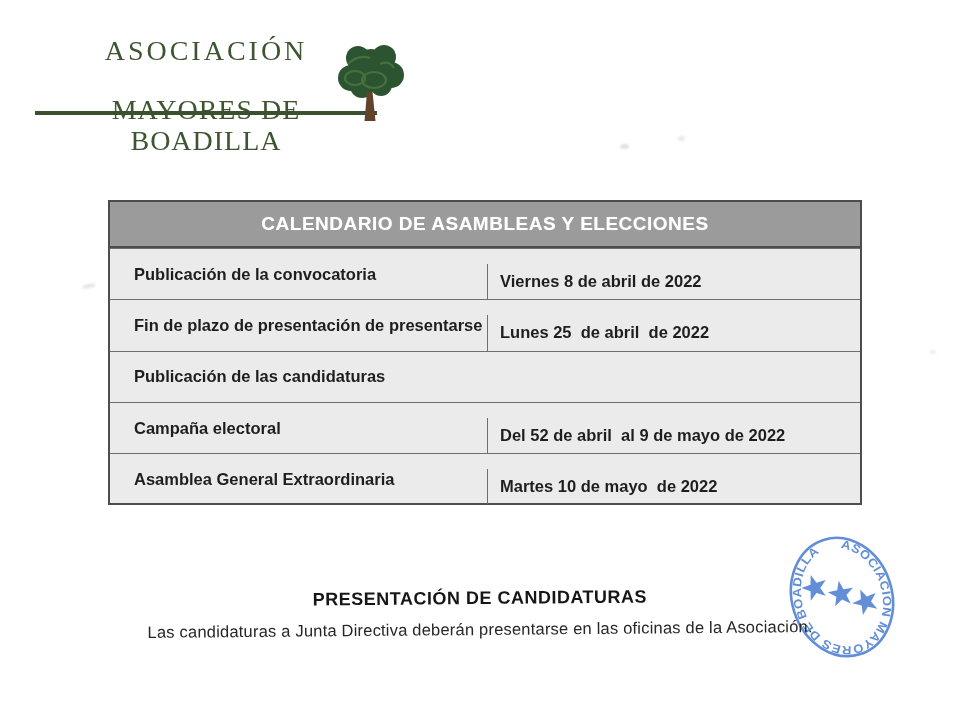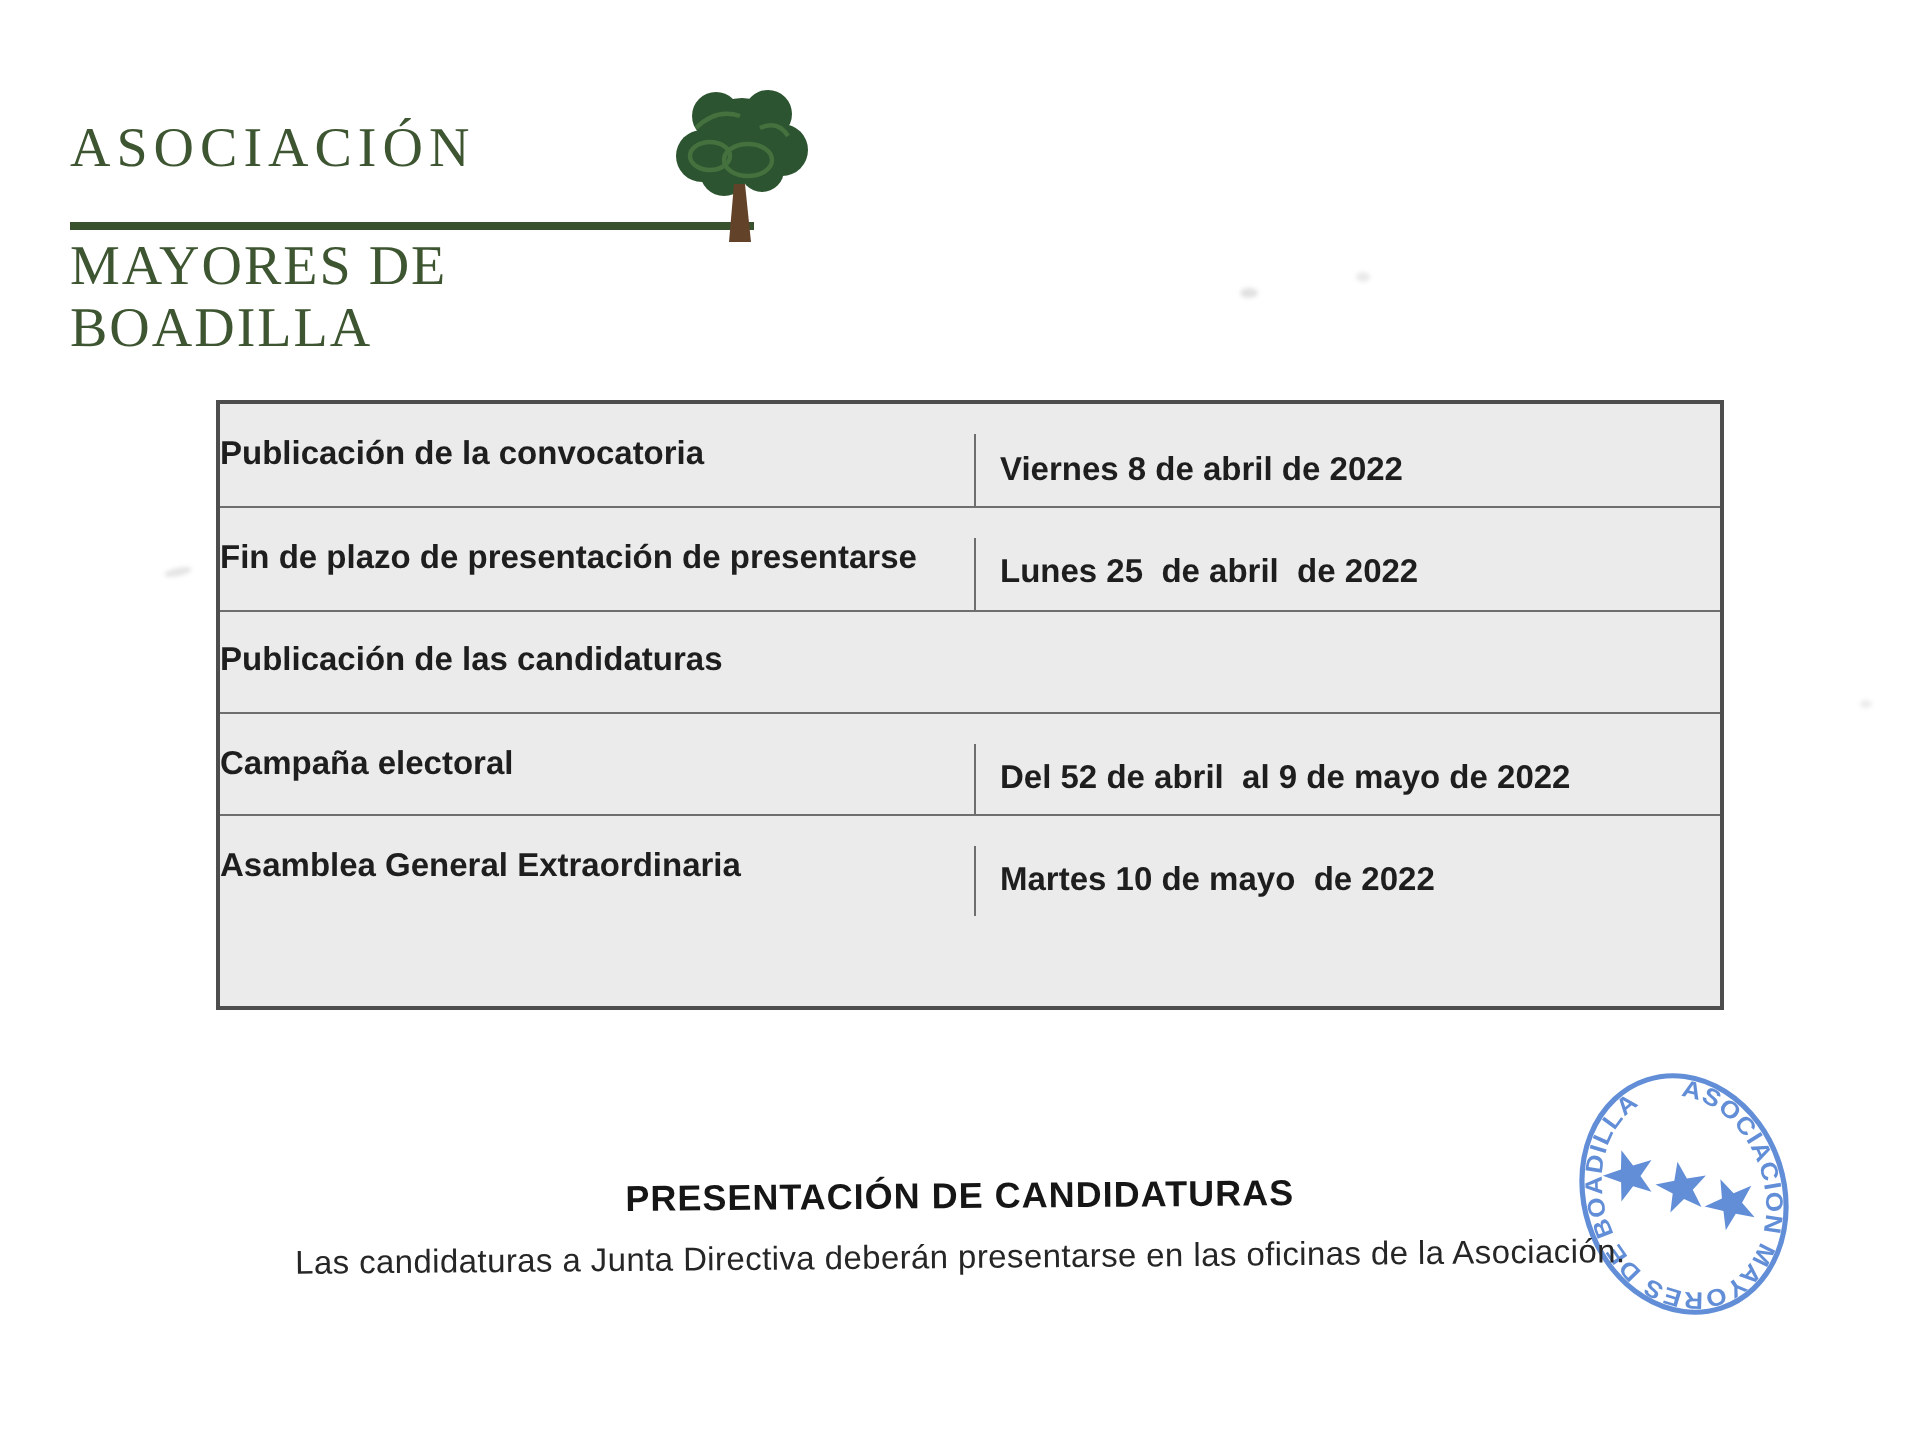--- a/index.html
+++ b/index.html
@@ -2,21 +2,21 @@
 <html><head>
 <meta charset="utf-8">
 <style>
   * { margin: 0; padding: 0; box-sizing: border-box; }
   html, body { width: 960px; height: 720px; background: #ffffff; overflow: hidden; }
   body { font-family: "Liberation Sans", sans-serif; position: relative; }
 
   .page { position: absolute; left: 0; top: 0; width: 960px; height: 720px; background: #ffffff; }
 
   
-  .logo-block { position: absolute; left: 35px; top: 60px; width: 342px; text-align: left; }
+  .logo-block { position: absolute; left: 35px; top: 36px; width: 342px; text-align: center; }
   .logo-line1 {
     font-family: "Liberation Serif", serif;
     font-size: 28px; letter-spacing: 3px; color: #3e5531; line-height: 1.1;
     font-weight: 400;
   }
   .logo-line2 {
     font-family: "Liberation Serif", serif;
     font-size: 28px; letter-spacing: 1px; color: #3e5531; line-height: 1.1;
     font-weight: 400;
     margin-top: 28px;
@@ -37,21 +37,21 @@
     display: flex; align-items: center; justify-content: center;
   }
   .cal-header span {
     color: #ffffff; font-weight: 700; font-size: 19px; letter-spacing: 0.5px;
     text-shadow: 0 0 1px rgba(255,255,255,0.4);
   }
   .cal-row { display: grid; grid-template-columns: 377px 1fr; height: 51.3px; border-top: 1px solid #6e6e6e; }
   .cal-row:first-of-type { border-top: none; }
   .cal-cell {
     display: flex; align-items: center; font-weight: 700; font-size: 16.5px; color: #1e1e1e;
-    padding-left: 0; white-space: pre-wrap;
+    padding-left: 24px; white-space: pre-wrap;
   }
   .cal-cell.date { border-left: 1px solid #6e6e6e; padding-left: 12px; margin-top: 15px; }
 
   
   .footer-block { position: absolute; left: 0; top: 588px; width: 960px; text-align: center; transform: rotate(-0.5deg); z-index: 3; }
   .footer-heading { font-size: 18px; font-weight: 700; color: #161616; letter-spacing: 0.5px; }
   .footer-note { margin-top: 11px; font-size: 16.5px; color: #262626; letter-spacing: 0.2px; }
 
   
   .stamp-svg { position: absolute; left: 780px; top: 525px; width: 124px; height: 144px; opacity: 0.88; z-index: 2; }
@@ -87,20 +87,23 @@
     <g fill="none" stroke="#477540" stroke-width="2.2" opacity="0.9">
       <ellipse cx="21" cy="36" rx="10" ry="7"></ellipse>
       <ellipse cx="40" cy="38" rx="12" ry="8"></ellipse>
       <path d="M14 22 q10 -10 22 -6"></path>
       <path d="M46 22 q9 -4 14 4"></path>
     </g>
     <path d="M33 50 L30.5 79 L41.5 79 L38.5 50 Z" fill="#63422a"></path>
   </svg>
 
   <div class="cal-table">
+    <div class="cal-header">
+      <span>CALENDARIO DE ASAMBLEAS Y ELECCIONES</span>
+    </div>
 
     <div class="cal-row">
       <div class="cal-cell">Publicación de la convocatoria</div>
       <div class="cal-cell date">Viernes 8 de abril de 2022</div>
     </div>
     <div class="cal-row">
       <div class="cal-cell">Fin de plazo de presentación de presentarse</div>
       <div class="cal-cell date">Lunes 25  de abril  de 2022</div>
     </div>
     <div class="cal-row">

